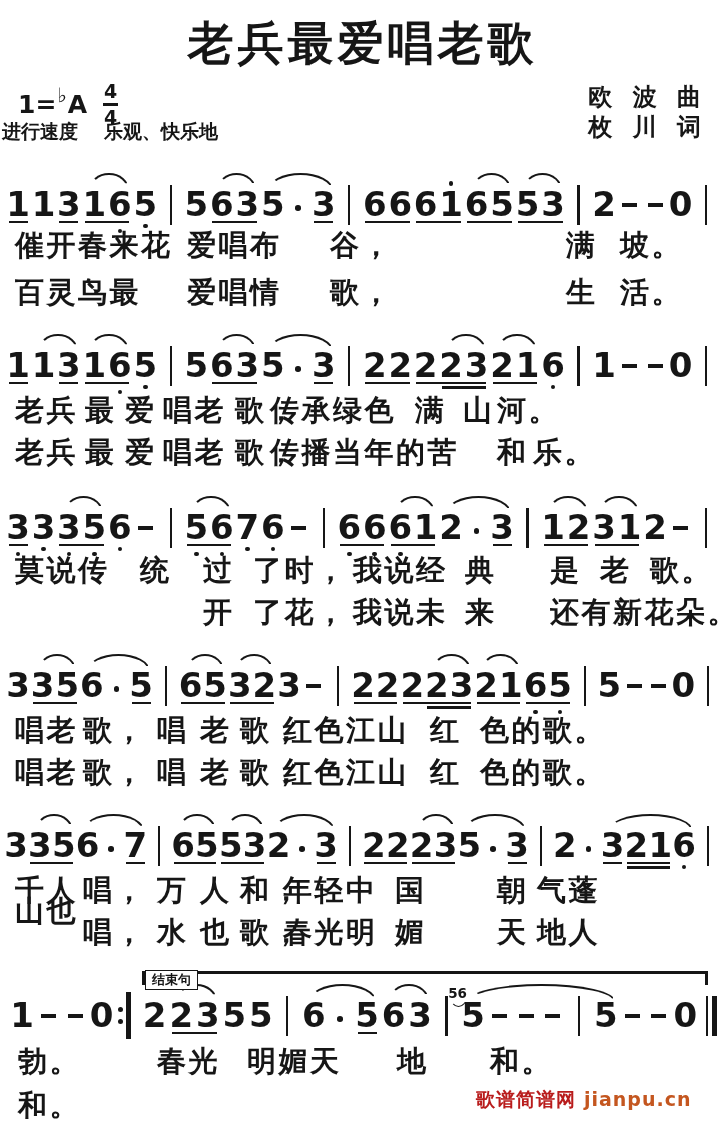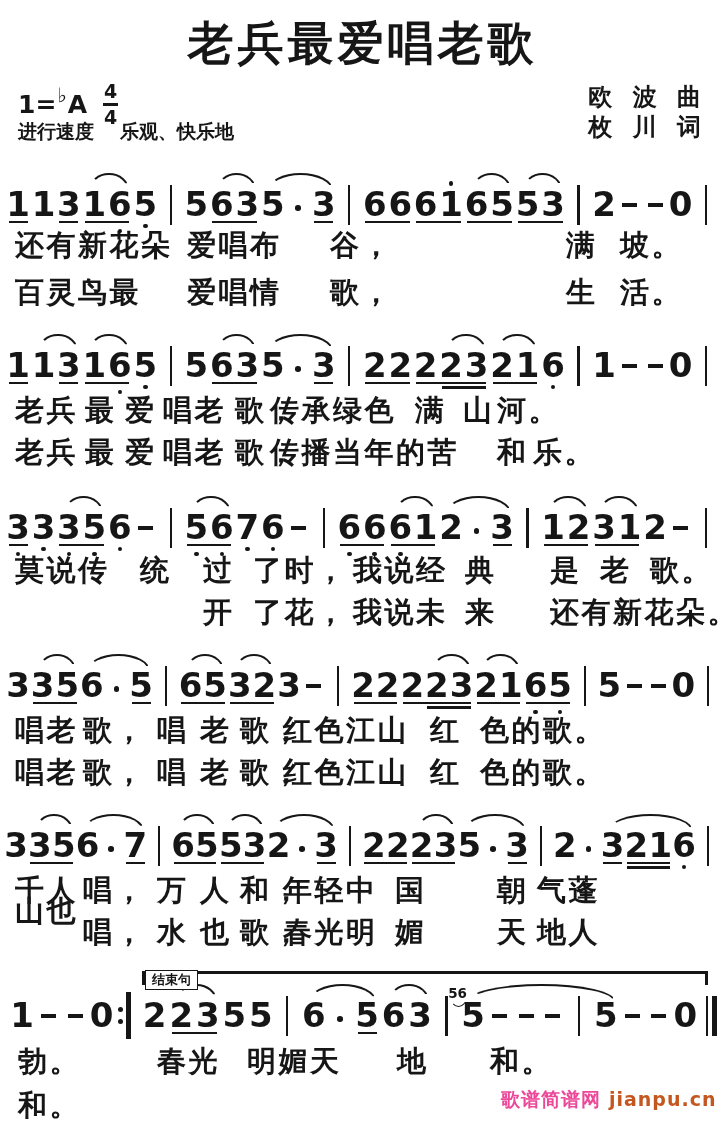--- a/index.html
+++ b/index.html
@@ -6,21 +6,21 @@
   .page{position:relative;width:725px;height:1123px;background:#ffffff;margin:0 auto;
         font-family:"DejaVu Sans",sans-serif;color:#161616;overflow:hidden;}
   .title{position:absolute;top:16px;left:0;width:100%;text-align:center;
          font-size:46px;font-weight:bold;letter-spacing:4px;line-height:54px;}
   .keysig{position:absolute;left:18px;top:82px;font-size:25px;font-weight:bold;
           display:flex;align-items:center;line-height:1;}
   .keysig .flat{font-size:20px;position:relative;top:-9px;margin:0 1px;}
   .frac{display:inline-flex;flex-direction:column;align-items:center;margin-left:16px;
         font-size:19px;font-weight:bold;line-height:1;}
   .frac .fbar{width:15px;height:2.6px;background:#161616;margin:2px 0;}
-  .tempo{position:absolute;left:18px;top:119px;font-size:19px;font-weight:bold;}
+  .tempo{position:absolute;left:2px;top:119px;font-size:19px;font-weight:bold;}
   .tempo .t2{margin-left:26px;}
   .credits{position:absolute;right:24px;top:82px;text-align:right;font-size:24px;
            font-weight:bold;line-height:30px;word-spacing:12px;white-space:nowrap;}
   #score{position:absolute;left:0;top:0;width:725px;height:1123px;}
   .note{position:absolute;width:28px;text-align:center;font-size:34px;font-weight:bold;
         line-height:32px;}
   .uline{position:absolute;height:2.7px;background:#161616;}
   .odot{position:absolute;width:4.6px;height:4.6px;border-radius:50%;background:#161616;}
   .augdot{position:absolute;width:5.6px;height:5.6px;border-radius:50%;background:#161616;}
   .dash{position:absolute;height:4px;background:#161616;}
@@ -107,21 +107,21 @@
       <div class="note" style="left: 590.074px; top: 188px;">2</div>
       <div class="dash" style="left: 622.056px; top: 202.5px; width: 15px;"></div>
       <div class="dash" style="left: 647.537px; top: 202.5px; width: 15px;"></div>
       <div class="note" style="left: 666.519px; top: 188px;">0</div>
       <div class="barline" style="left: 704.8px; top: 185px; height: 40px;"></div>
       <div class="slur" style="left: 89.4444px; top: 173px; width: 35.4815px; height: 13px;"></div>
       <div class="slur" style="left: 216.852px; top: 173px; width: 35.4815px; height: 13px;"></div>
       <div class="slur" style="left: 267.815px; top: 173px; width: 60.963px; height: 13px;"></div>
       <div class="slur" style="left: 471.667px; top: 173px; width: 35.4815px; height: 13px;"></div>
       <div class="slur" style="left: 522.63px; top: 173px; width: 35.4815px; height: 13px;"></div>
-      <div class="lyr" style="left: 15px; top: 230px;">还有新花朵</div>
+      <div class="lyr" style="left: 15px; top: 230px;">催开春来花</div>
       <div class="lyr" style="left: 187px; top: 230px;">爱唱布</div>
       <div class="lyr" style="left: 330px; top: 230px;">谷，</div>
       <div class="lyr" style="left: 566px; top: 230px;">满</div>
       <div class="lyr" style="left: 620px; top: 230px;">坡。</div>
       <div class="lyr" style="left: 15px; top: 277px;">百灵鸟最</div>
       <div class="lyr" style="left: 187px; top: 277px;">爱唱情</div>
       <div class="lyr" style="left: 330px; top: 277px;">歌，</div>
       <div class="lyr" style="left: 566px; top: 277px;">生</div>
       <div class="lyr" style="left: 620px; top: 277px;">活。</div>
       <div class="uline" style="left: 8.5px; top: 381.5px; width: 19px;"></div>
@@ -429,16 +429,16 @@
       <div class="lyr" style="left: 397px; top: 1046px;">地</div>
       <div class="lyr" style="left: 490px; top: 1046px;">和。</div>
       <div class="lyr" style="left: 18px; top: 1090px;">和。</div>
       <div class="ebline" style="left: 142px; top: 971px; width: 566px;"></div>
       <div class="ebtick" style="left: 142px; top: 971px; height: 14px;"></div>
       <div class="ebtick" style="left: 705.4px; top: 971px; height: 14px;"></div>
       <div class="endlabel" style="left: 145px; top: 970px;">结束句</div>
     </div>
 
   <div class="watermark">
-    <span style="color: #ec4899; margin-left: 25px;">歌谱简谱网</span><span class="dom" style="color: rgb(196, 86, 31);">jianpu.cn</span>
+    <span style="color: #b91c1c;">歌谱简谱网</span><span class="dom" style="color: rgb(196, 86, 31);">jianpu.cn</span>
   </div>
 
 </div>
 
 </body></html>

